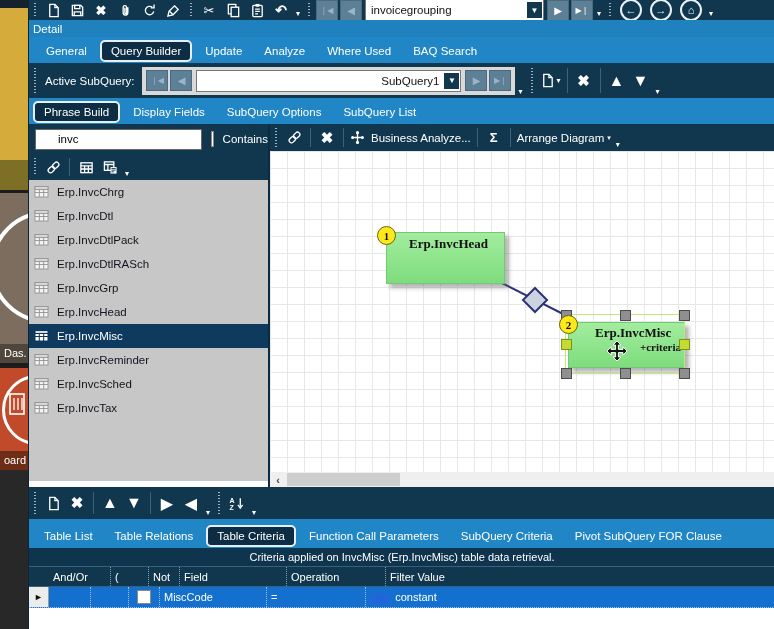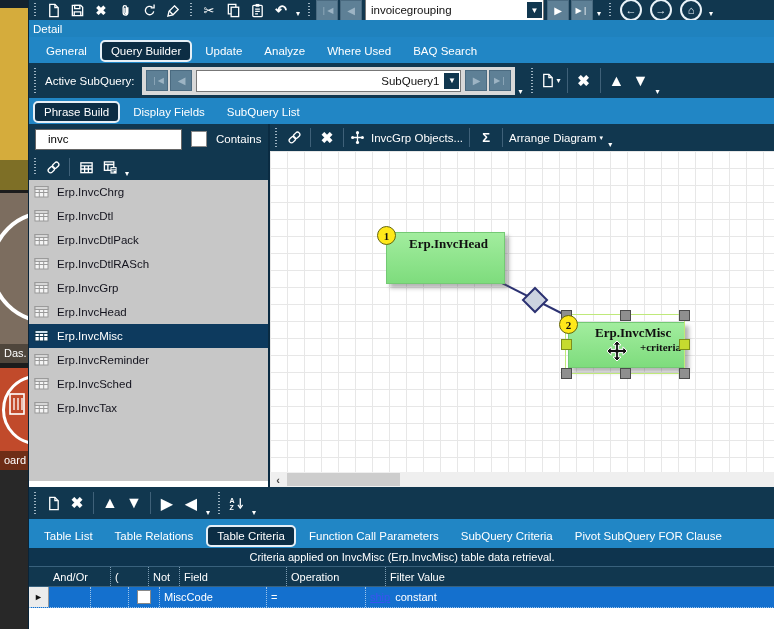--- a/index.html
+++ b/index.html
@@ -46,21 +46,21 @@
   .tab.active{background:#0C2D44;border:2px solid #e6eff6;border-radius:5px;padding:3px 9px;
               margin:0 2px 1px 2px;box-shadow:0 0 0 1px #0C2D44 inset;}
 
   
   #leftpanel{left:0;top:124px;width:239px;height:357px;}
   #tablelist{position:absolute;left:0;top:56px;width:239px;height:301px;background:#C7C7C7;overflow:hidden;}
   .li{display:flex;align-items:center;height:24px;font-size:11.5px;color:#14141e;padding-left:5px;}
   .li .licon{margin-right:8px;display:flex;}
   .li.sel{background:#0D3A5E;color:#fff;}
   .searchrow{position:absolute;left:0;top:0;width:239px;height:30px;display:flex;align-items:center;}
-  #searchbox{width:121px;height:19px;border:1px solid #666;font-size:11.5px;padding:0 12px;
+  #searchbox{width:121px;height:19px;border:1px solid #666;font-size:11.5px;padding:0 22px;
              font-family:"Liberation Sans",sans-serif;margin-left:6px;}
   .chk{width:14px;height:14px;background:#fff;border:1px solid #888;}
   
   #diagpanel{left:239px;top:124px;width:507px;height:363px;border-left:2px solid #0a2b42;box-sizing:border-box;}
   #canvas{position:absolute;left:0;top:27px;width:505px;height:321px;background:#fff;
           background-image:linear-gradient(#e7e7e7 1px,transparent 1px),
                            linear-gradient(90deg,#e7e7e7 1px,transparent 1px);
           background-size:17px 17px;overflow:hidden;}
   .node{position:absolute;background:linear-gradient(#a2ed9e,#7edc7d);border:1px solid #74c974;
         box-shadow:4px 4px 4px rgba(90,90,90,.45);font-family:"Liberation Serif",serif;
@@ -241,20 +241,21 @@
     <span class="tbtn" style="font-size:15px;font-weight:bold;">✖</span>
     <span class="sep"></span>
     <span class="tbtn">▲</span>
     <span class="tbtn">▼</span>
     <span class="ddmini">▾</span>
   </div>
 
   <div class="tabs bluebar abs" style="left:0;top:98px;width:746px;height:26px;padding-left:2px;box-sizing:border-box;">
     <span class="tab active">Phrase Build</span>
     <span class="tab">Display Fields</span>
+    <span class="tab">SubQuery Options</span>
     <span class="tab">SubQuery List</span>
   </div>
 
   <div id="leftpanel" class="abs navy">
     <div class="searchrow">
       <input id="searchbox" type="text" value="invc" style="">
       <span class="chk" style="margin-left:9px;"></span>
       <span style="color:#fff;font-size:11.5px;margin-left:9px;">Contains</span>
     </div>
     <div class="tb" style="position:absolute;left:0;top:30px;width:239px;height:26px;">
@@ -413,21 +414,21 @@
       <span class="tbtn">
         <span>
               <svg width="15" height="15" viewBox="0 0 16 16" fill="none" stroke="#fff" stroke-width="1.4">
                 <path d="M8 4.2v7.6M4.2 8h7.6"></path>
                 <circle cx="8" cy="2.8" r="1.7" fill="#fff" stroke="none"></circle>
                 <circle cx="2.8" cy="8" r="1.7" fill="#fff" stroke="none"></circle>
                 <circle cx="13.2" cy="8" r="1.7" fill="#fff" stroke="none"></circle>
                 <circle cx="8" cy="13.2" r="1.7" fill="#fff" stroke="none"></circle>
               </svg>
             </span>
-        <span style="font-size:11.5px;margin-left:6px;">InvcGrp Objects...</span>
+        <span style="font-size:11.5px;margin-left:6px;">Business Analyze...</span>
       </span>
       <span class="sep"></span>
       <span class="tbtn" style="font-size:13px;font-weight:bold;">Σ</span>
       <span class="sep"></span>
       <span class="tbtn">
         <span style="font-size:11.5px;">Arrange Diagram</span>
         <span style="font-size:7px;margin-left:3px;">▾</span>
       </span>
       <span class="ddmini">▾</span>
     </div>

